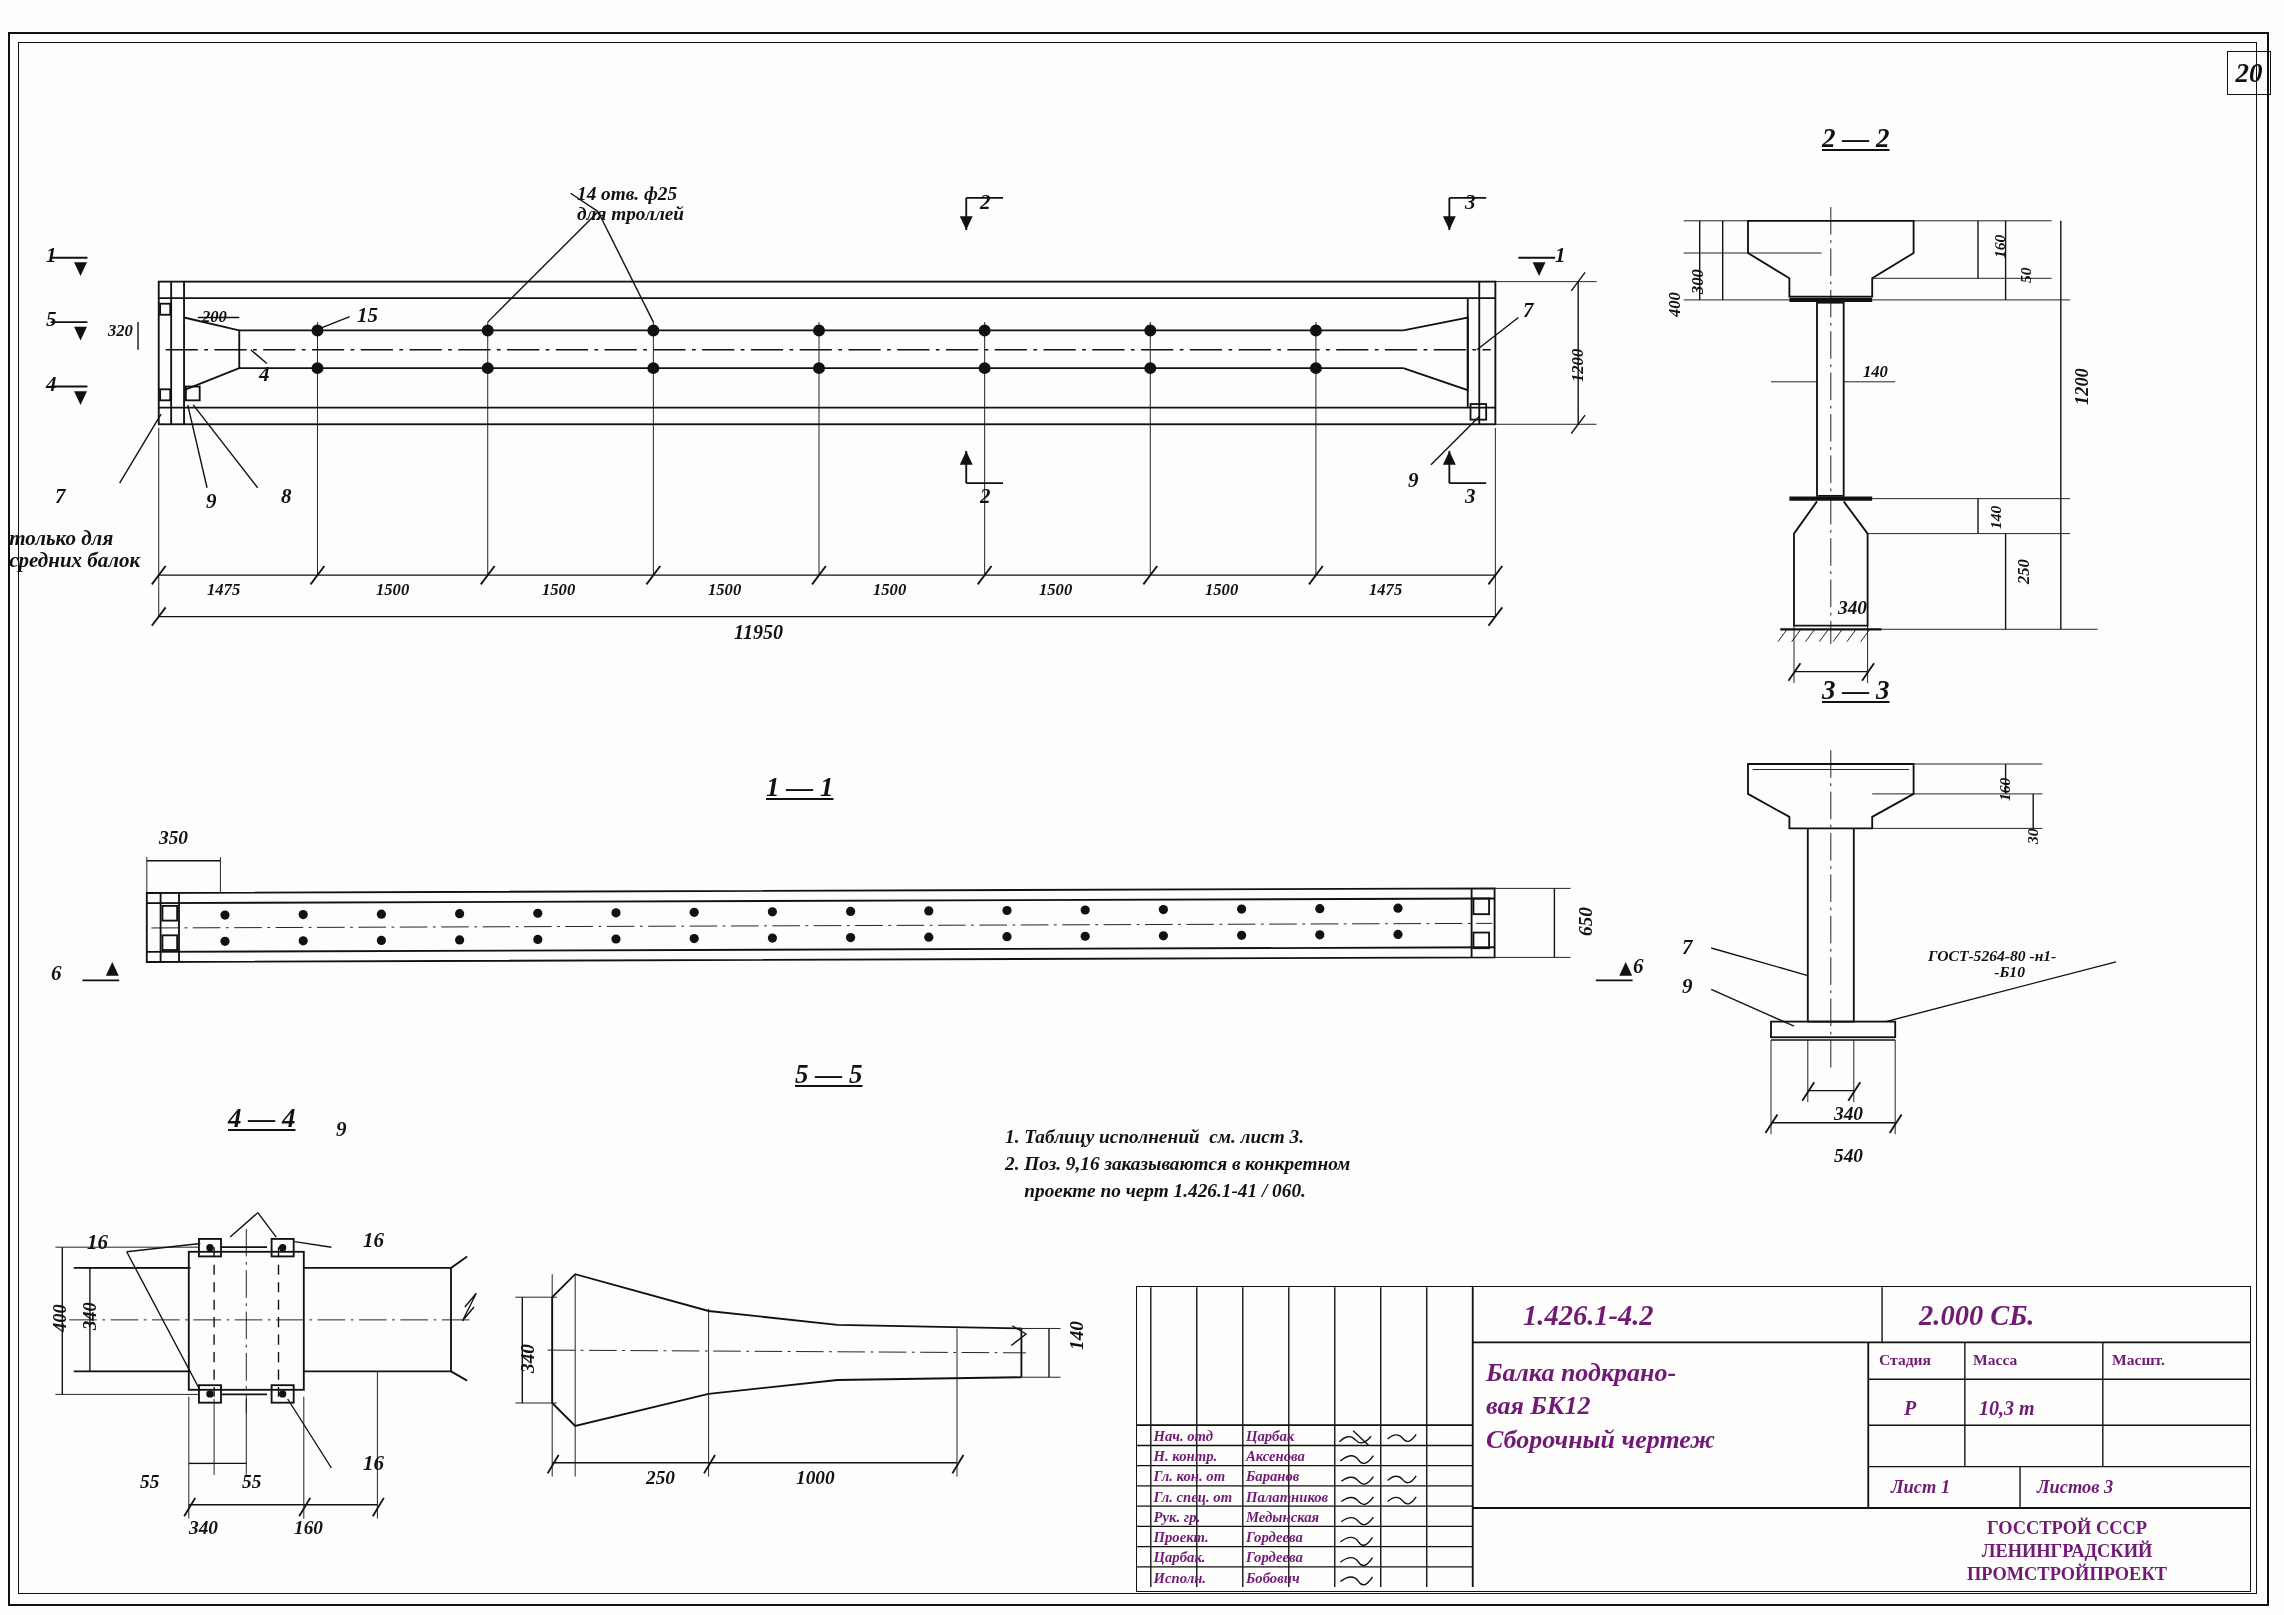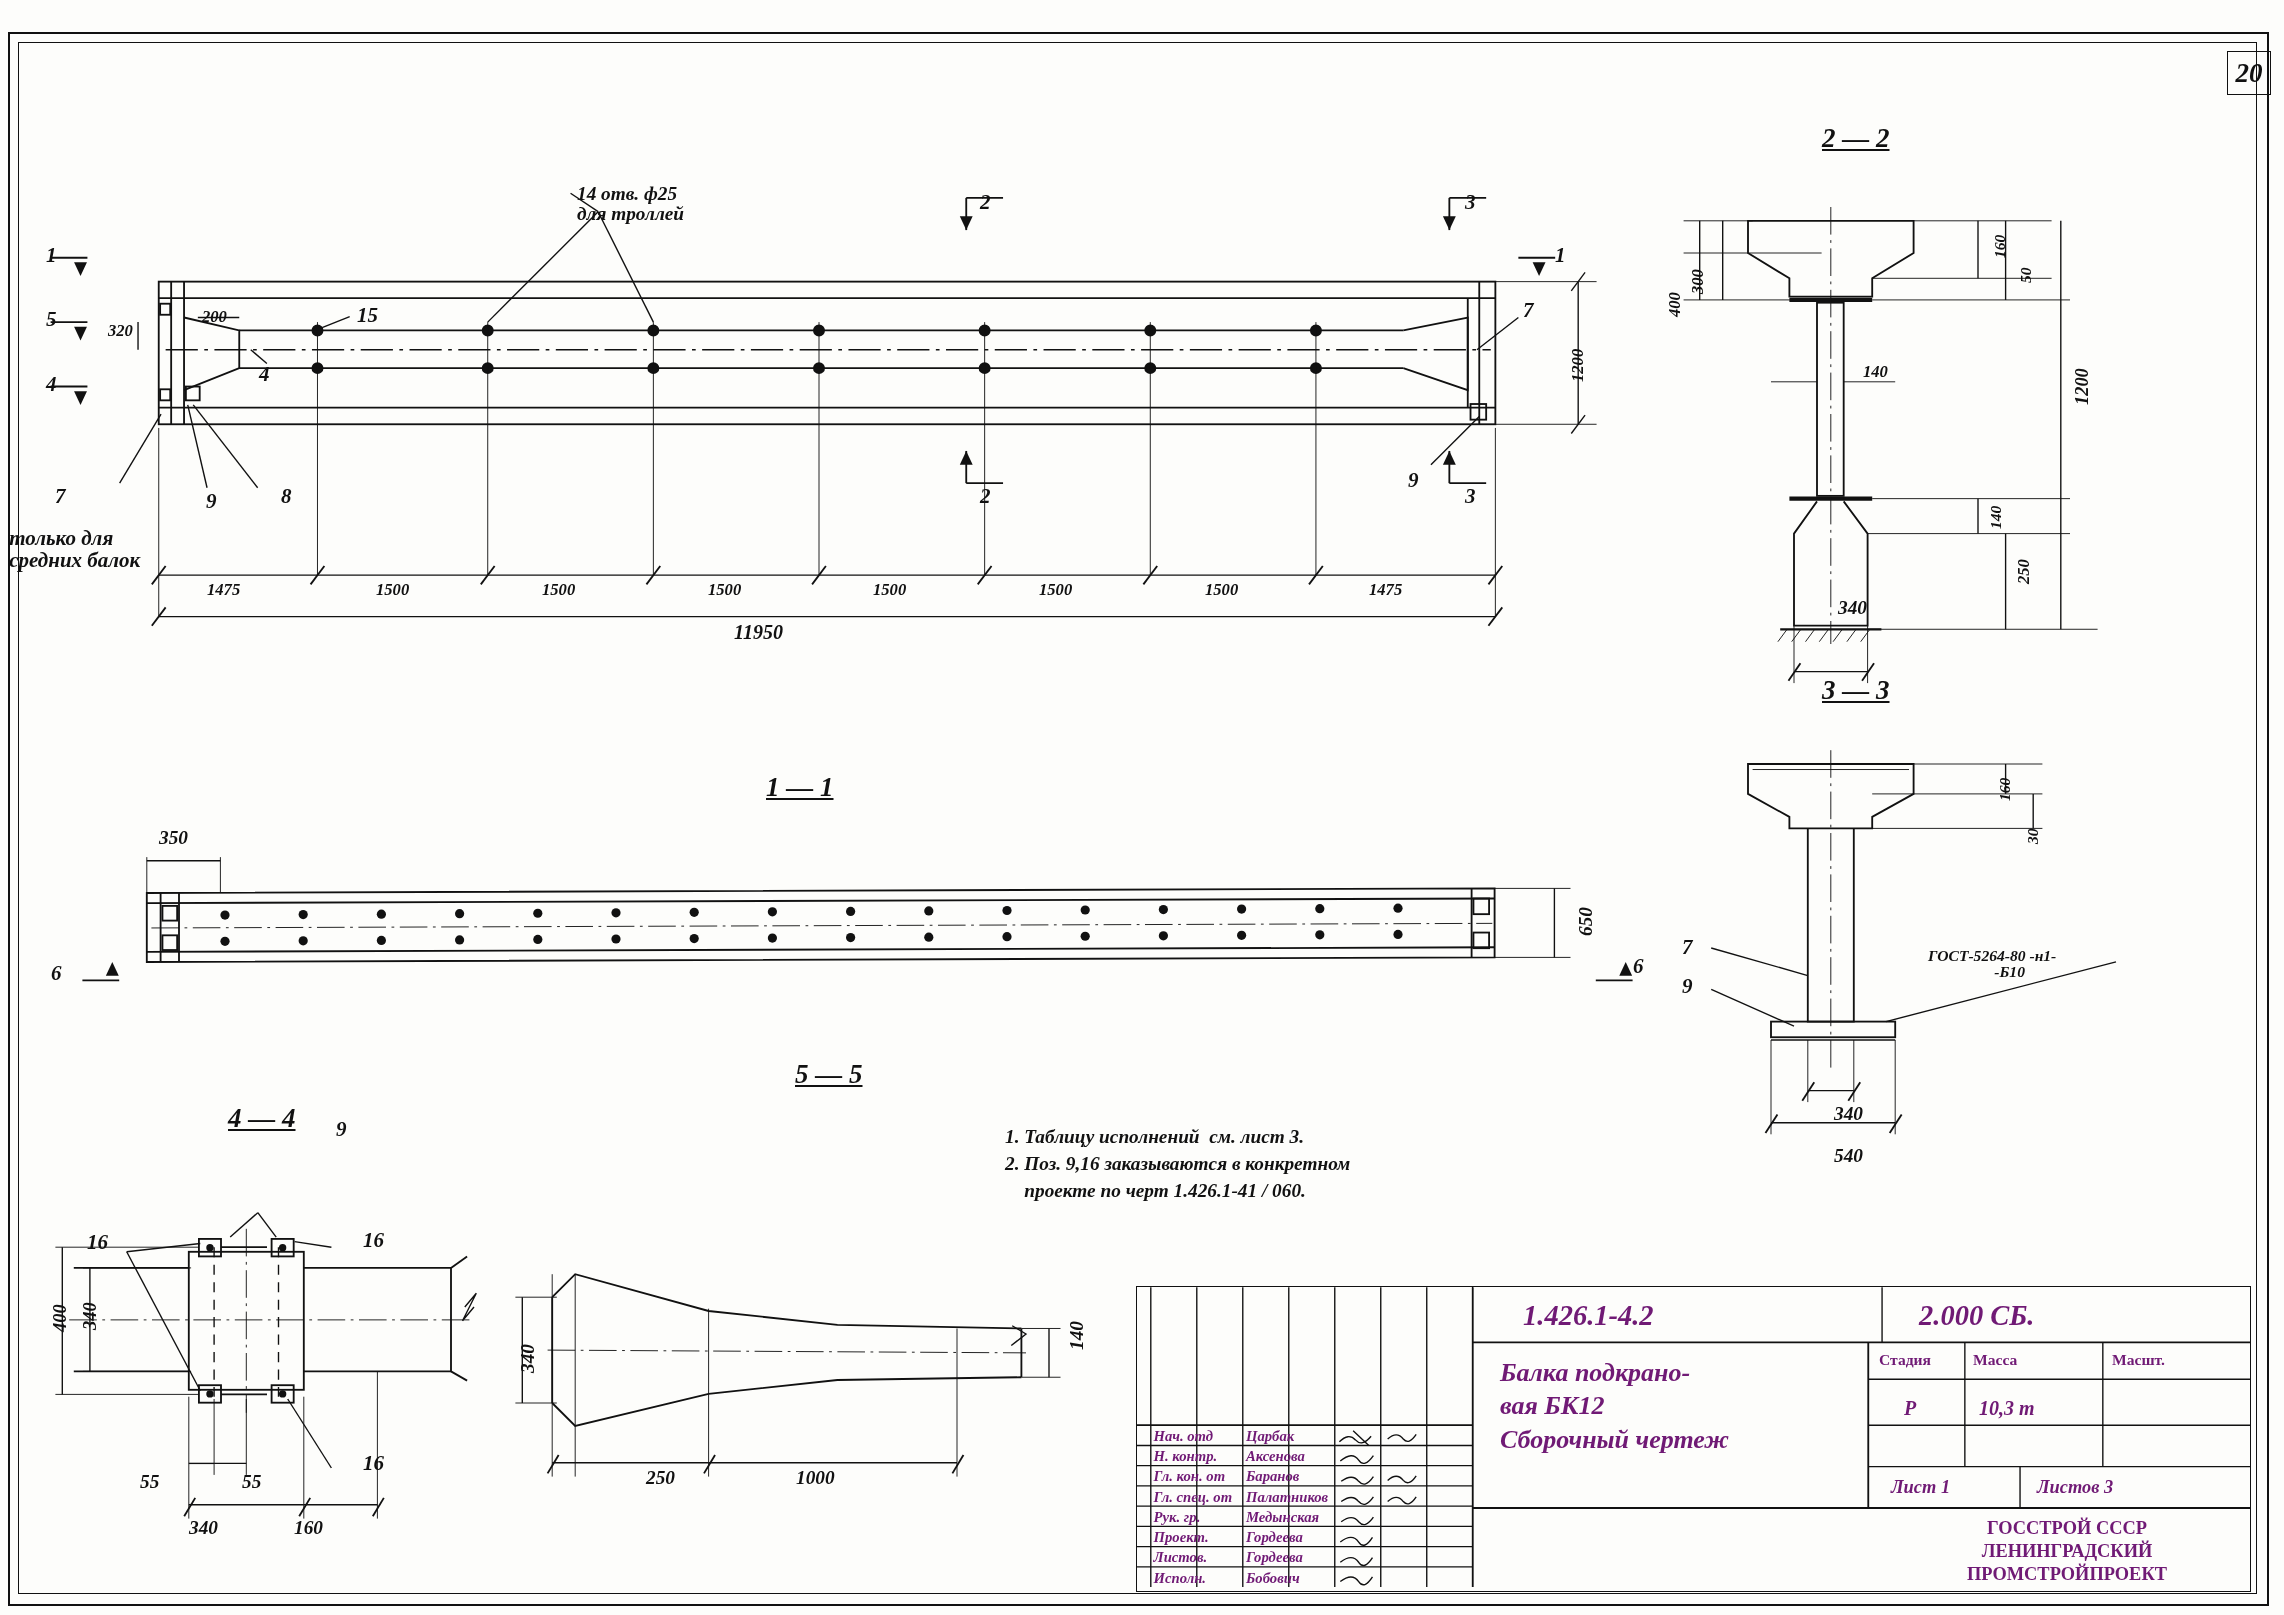--- a/index.html
+++ b/index.html
@@ -646,21 +646,21 @@
         <line x1="2100" y1="120" x2="2100" y2="390"></line>
         <line x1="1920" y1="390" x2="1920" y2="480"></line>
 
         <line x1="1620" y1="0" x2="1620" y2="120"></line>
       </g>
     </svg>
 
     <div class="stampTxt" style="left:386px; top:13px; font-size:28.5px;">1.426.1-4.2</div>
     <div class="stampTxt" style="left:782px; top:13px; font-size:28.5px;">2.000 СБ.</div>
 
-    <div class="stampTxt" style="left:363px; top:69px; font-size:26px; line-height:1.28;">Балка подкрано-
+    <div class="stampTxt" style="left:349px; top:69px; font-size:26px; line-height:1.28;">Балка подкрано-
 вая БК12
 Сборочный чертеж</div>
 
     <div class="stampTxt" style="left:742px; top:64px; font-size:15.6px; font-style:normal;">Стадия</div>
     <div class="stampTxt" style="left:836px; top:64px; font-size:15.6px; font-style:normal;">Масса</div>
     <div class="stampTxt" style="left:975px; top:64px; font-size:15.6px; font-style:normal;">Масшт.</div>
     <div class="stampTxt" style="left:767px; top:110px; font-size:20px;">Р</div>
     <div class="stampTxt" style="left:842px; top:110px; font-size:20px;">10,3 т</div>
     <div class="stampTxt" style="left:994px; top:110px; font-size:20px;"></div>
     <div class="stampTxt" style="left:754px; top:190px; font-size:18.4px;">Лист 1</div>
@@ -675,21 +675,21 @@
     <div class="stampTxt" style="left:16.6px; top:161px; font-size:14.7px;">Н. контр.</div>
     <div class="stampTxt" style="left:109px; top:161px; font-size:14.7px;">Аксенова</div>
     <div class="stampTxt" style="left:16.6px; top:181px; font-size:14.7px;">Гл. кон. от</div>
     <div class="stampTxt" style="left:109px; top:181px; font-size:14.7px;">Баранов</div>
     <div class="stampTxt" style="left:16.6px; top:202px; font-size:14.7px;">Гл. спец. от</div>
     <div class="stampTxt" style="left:109px; top:202px; font-size:14.7px;">Палатников</div>
     <div class="stampTxt" style="left:16.6px; top:222px; font-size:14.7px;">Рук. гр.</div>
     <div class="stampTxt" style="left:109px; top:222px; font-size:14.7px;">Медынская</div>
     <div class="stampTxt" style="left:16.6px; top:242px; font-size:14.7px;">Проект.</div>
     <div class="stampTxt" style="left:109px; top:242px; font-size:14.7px;">Гордеева</div>
-    <div class="stampTxt" style="left:16.6px; top:262px; font-size:14.7px;">Листов.</div>
+    <div class="stampTxt" style="left:16.6px; top:262px; font-size:14.7px;">Царбак.</div>
     <div class="stampTxt" style="left:109px; top:262px; font-size:14.7px;">Гордеева</div>
     <div class="stampTxt" style="left:16.6px; top:283px; font-size:14.7px;">Исполн.</div>
     <div class="stampTxt" style="left:109px; top:283px; font-size:14.7px;">Бобович</div>
 
     <svg width="1113" height="304" style="left:0; top:0;" viewBox="0 0 2420 660">
       <g stroke="#111" stroke-width="3" fill="none">
         <path d="M440,336 q20,-20 35,-4 q14,16 34,-8 M470,312 l34,32"></path>
         <path d="M442,378 q26,-22 40,-2 q12,18 32,-10"></path>
         <path d="M444,422 q24,-18 38,0 q14,16 32,-10"></path>
         <path d="M444,466 q24,-18 38,0 q14,16 32,-10"></path>

